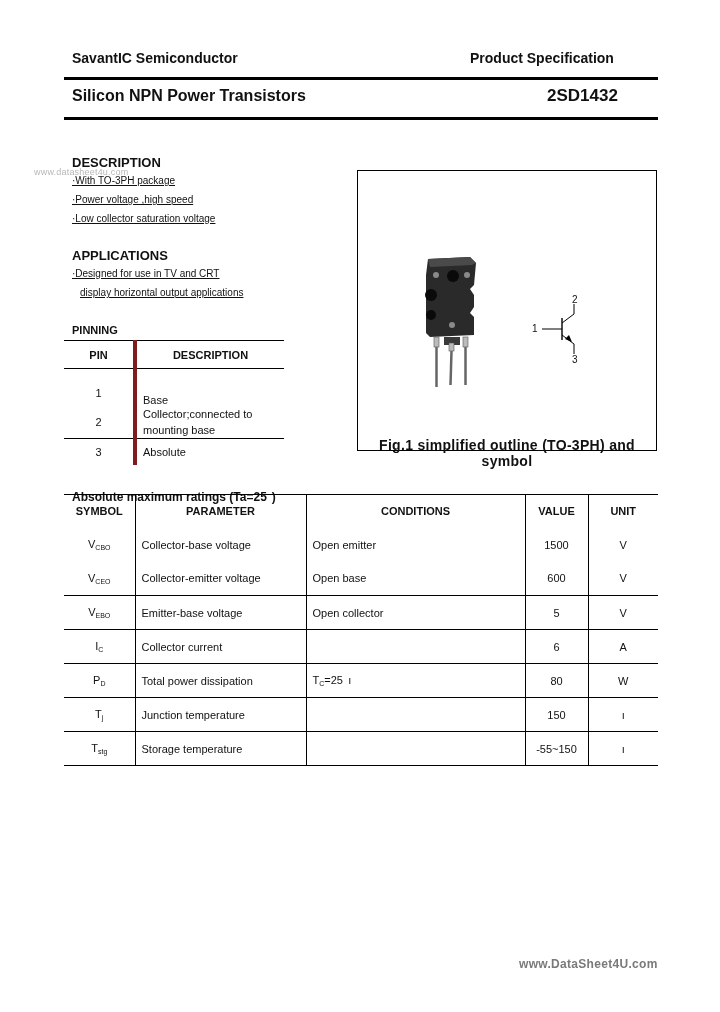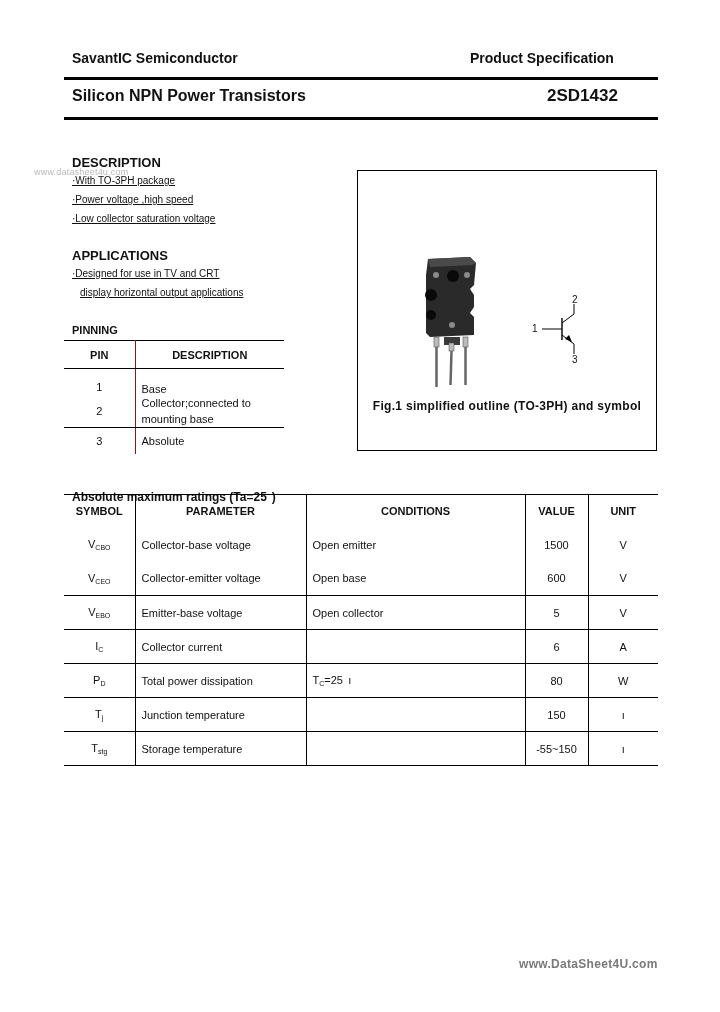--- a/index.html
+++ b/index.html
@@ -15,28 +15,28 @@
   .rule2 { left: 64px; top: 117px; width: 594px; height: 3px; background: #000; }
 
   .sec-title { font-size: 13px; font-weight: bold; }
   .bullet { font-size: 10px; line-height: 19px; text-decoration: underline; }
   .watermark-small { left: 34px; top: 167px; font-size: 9px; color: #b8b8b8; letter-spacing: 0.2px; }
 
   
   .pin-table { left: 64px; top: 340px; width: 220px; border-collapse: collapse; font-size: 11px; }
   .pin-table th { font-weight: bold; font-size: 11px; height: 28px; text-align: center; }
   .pin-table td { font-size: 11px; vertical-align: middle; }
-  .pin-table .c1 { width: 71px; text-align: center; border-right: 1px solid #7f1d1d; }
+  .pin-table .c1 { width: 71px; text-align: center; border-right: 4px solid #7f1d1d; }
   .pin-table .c2 { padding-left: 6px; }
   .pin-table tr.top th { border-top: 1px solid #000; border-bottom: 1px solid #000; }
   .pin-table tr.sep td { border-bottom: 1px solid #000; }
 
   
   .fig-box { left: 357px; top: 170px; width: 300px; height: 281px; border: 1px solid #000; }
-  .fig-caption { left: 357px; top: 399px; width: 300px; text-align: center; font-size: 12px; font-weight: bold; letter-spacing: 0.3px; }
+  .fig-caption { left: 357px; top: 437px; width: 300px; text-align: center; font-size: 14px; font-weight: bold; letter-spacing: 0.3px; }
 
   
   .rt-title { left: 72px; top: 490px; font-size: 12px; font-weight: bold; }
   .rt { left: 64px; top: 494px; width: 594px; border-collapse: collapse; }
   .rt th { font-size: 11px; font-weight: bold; height: 33px; text-align: center; }
   .rt td { font-size: 11px; height: 34px; vertical-align: middle; }
   .rt tr.head th { border-top: 1px solid #000; }
   .rt .cs { width: 71px; text-align: center; border-right: 1px solid #000; }
   .rt .cp { width: 171px; padding-left: 6px; border-right: 1px solid #000; }
   .rt .cc { width: 219px; padding-left: 6px; border-right: 1px solid #000; }
@@ -75,21 +75,21 @@
 
 <div class="abs" style="left:72px; top:324px; font-size:11px; font-weight:bold;">PINNING</div>
 <table class="abs pin-table">
   <tbody>
       <tr class="top">
     <th class="c1">PIN</th>
     <th>DESCRIPTION</th>
   </tr>
   <tr style="height:24px;">
     <td class="c1" style="padding-top:10px;">1</td>
-    <td class="c2" style="padding-top:14px;">Base</td>
+    <td class="c2" style="padding-top:25px;">Base</td>
   </tr>
   <tr class="sep" style="height:32px;">
     <td class="c1">2</td>
     <td class="c2" style="line-height:16px; padding-right:30px;">Collector;connected to mounting base</td>
   </tr>
   <tr style="height:26px;">
     <td class="c1">3</td>
     <td class="c2">Absolute</td>
   </tr>
 </tbody>

